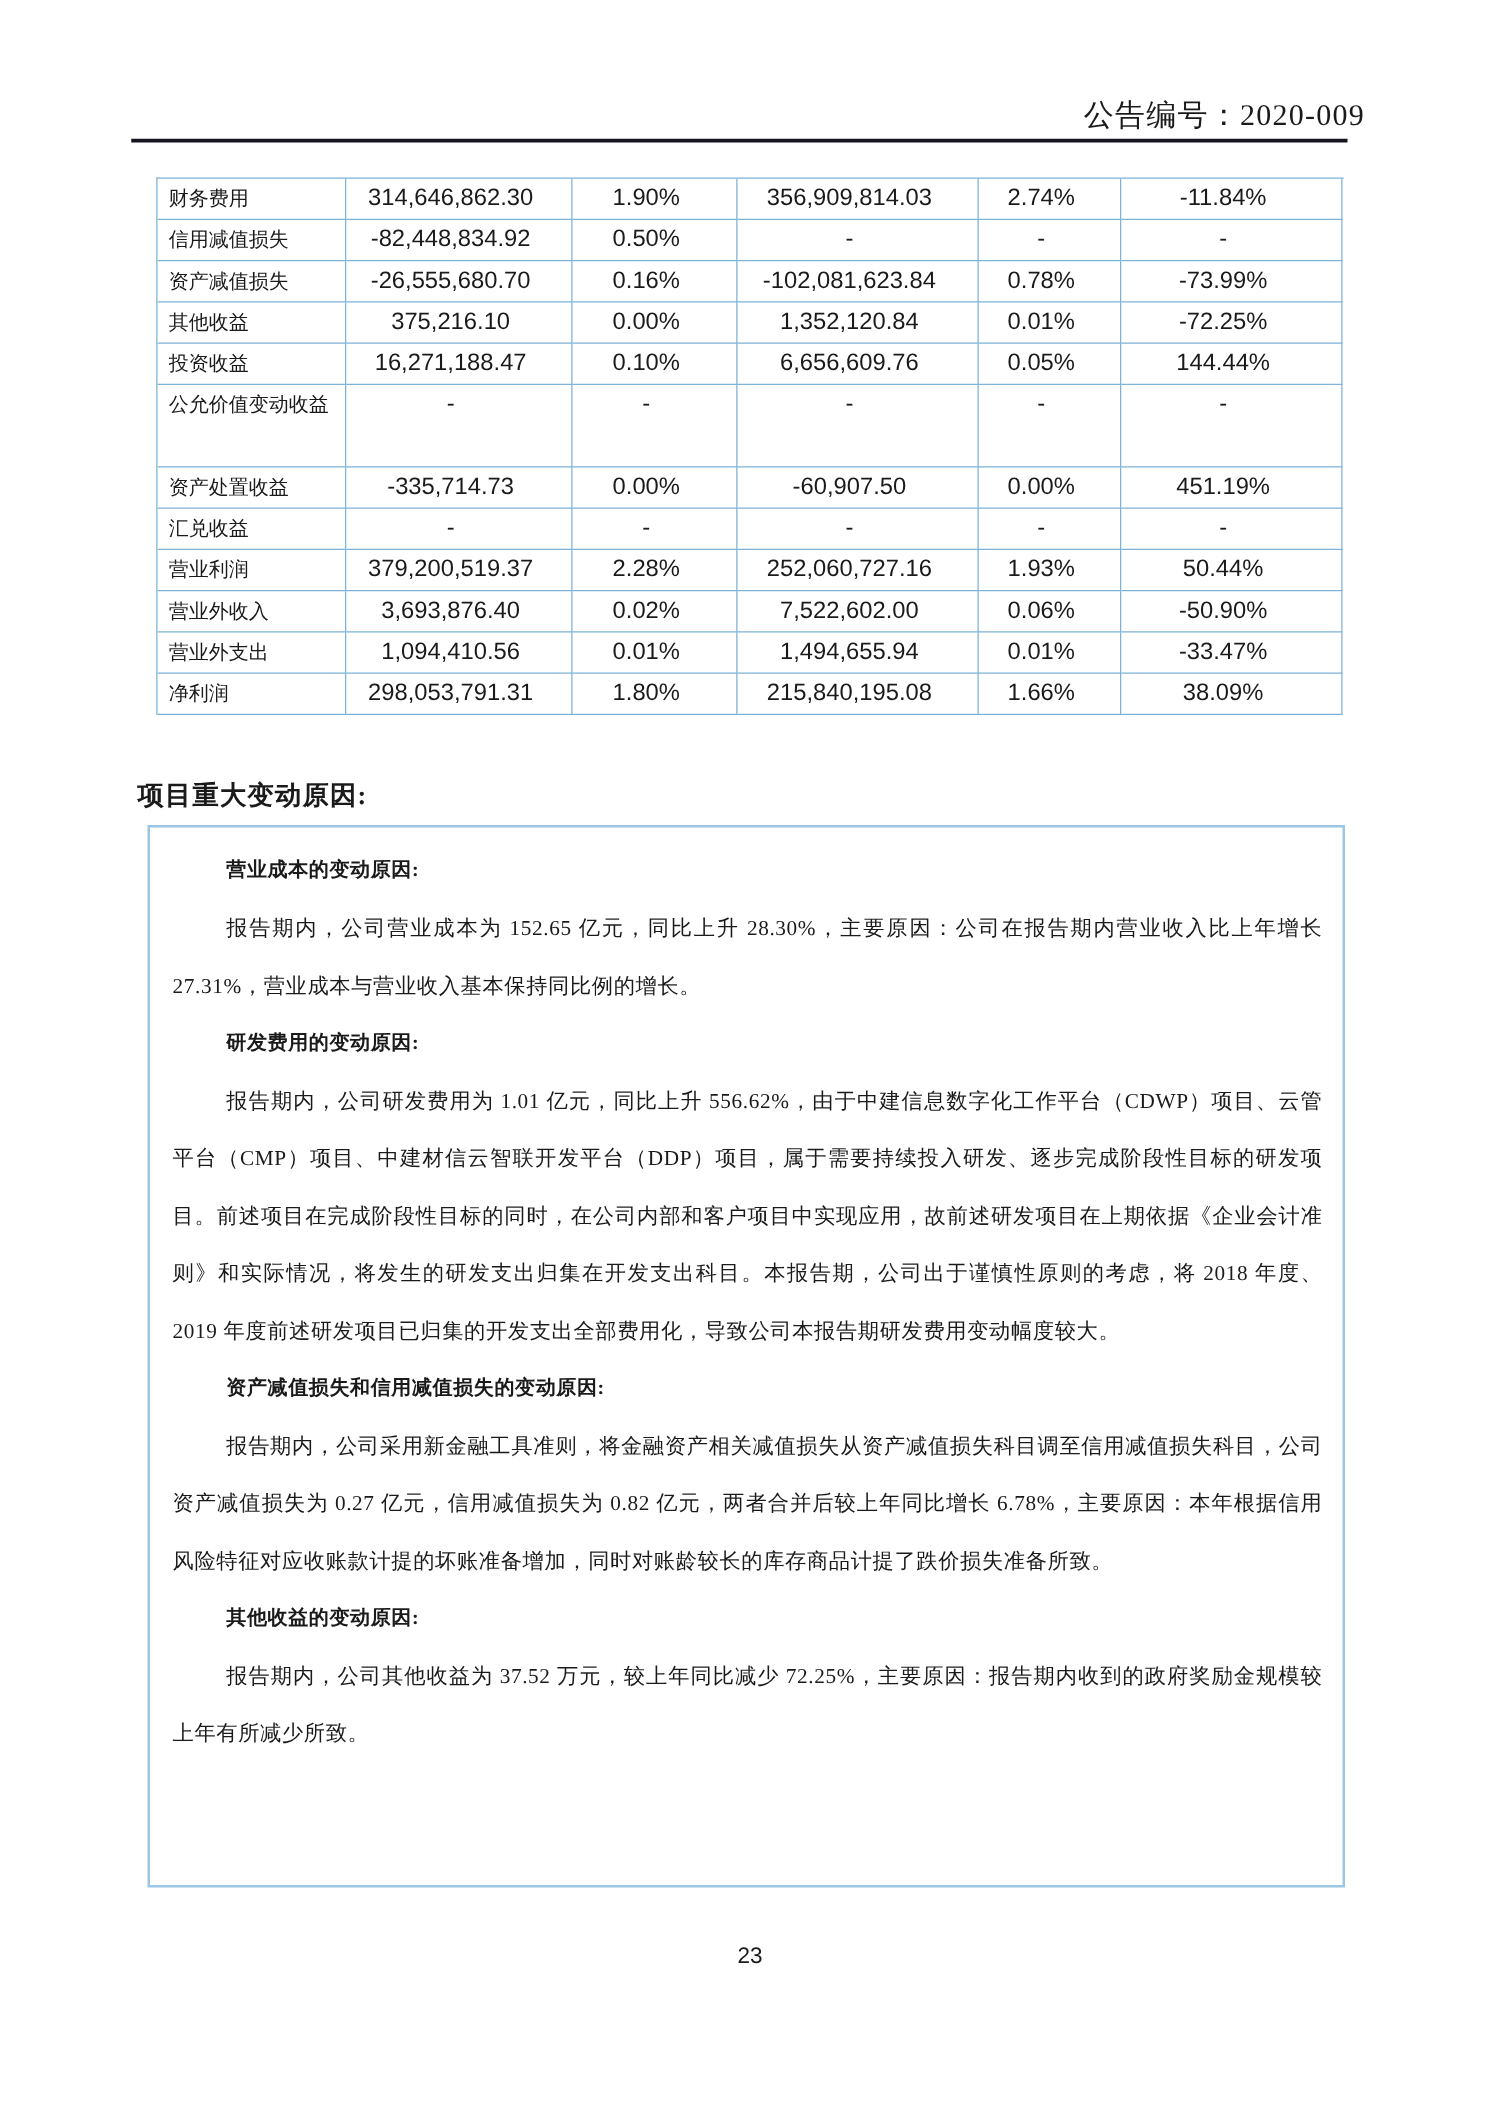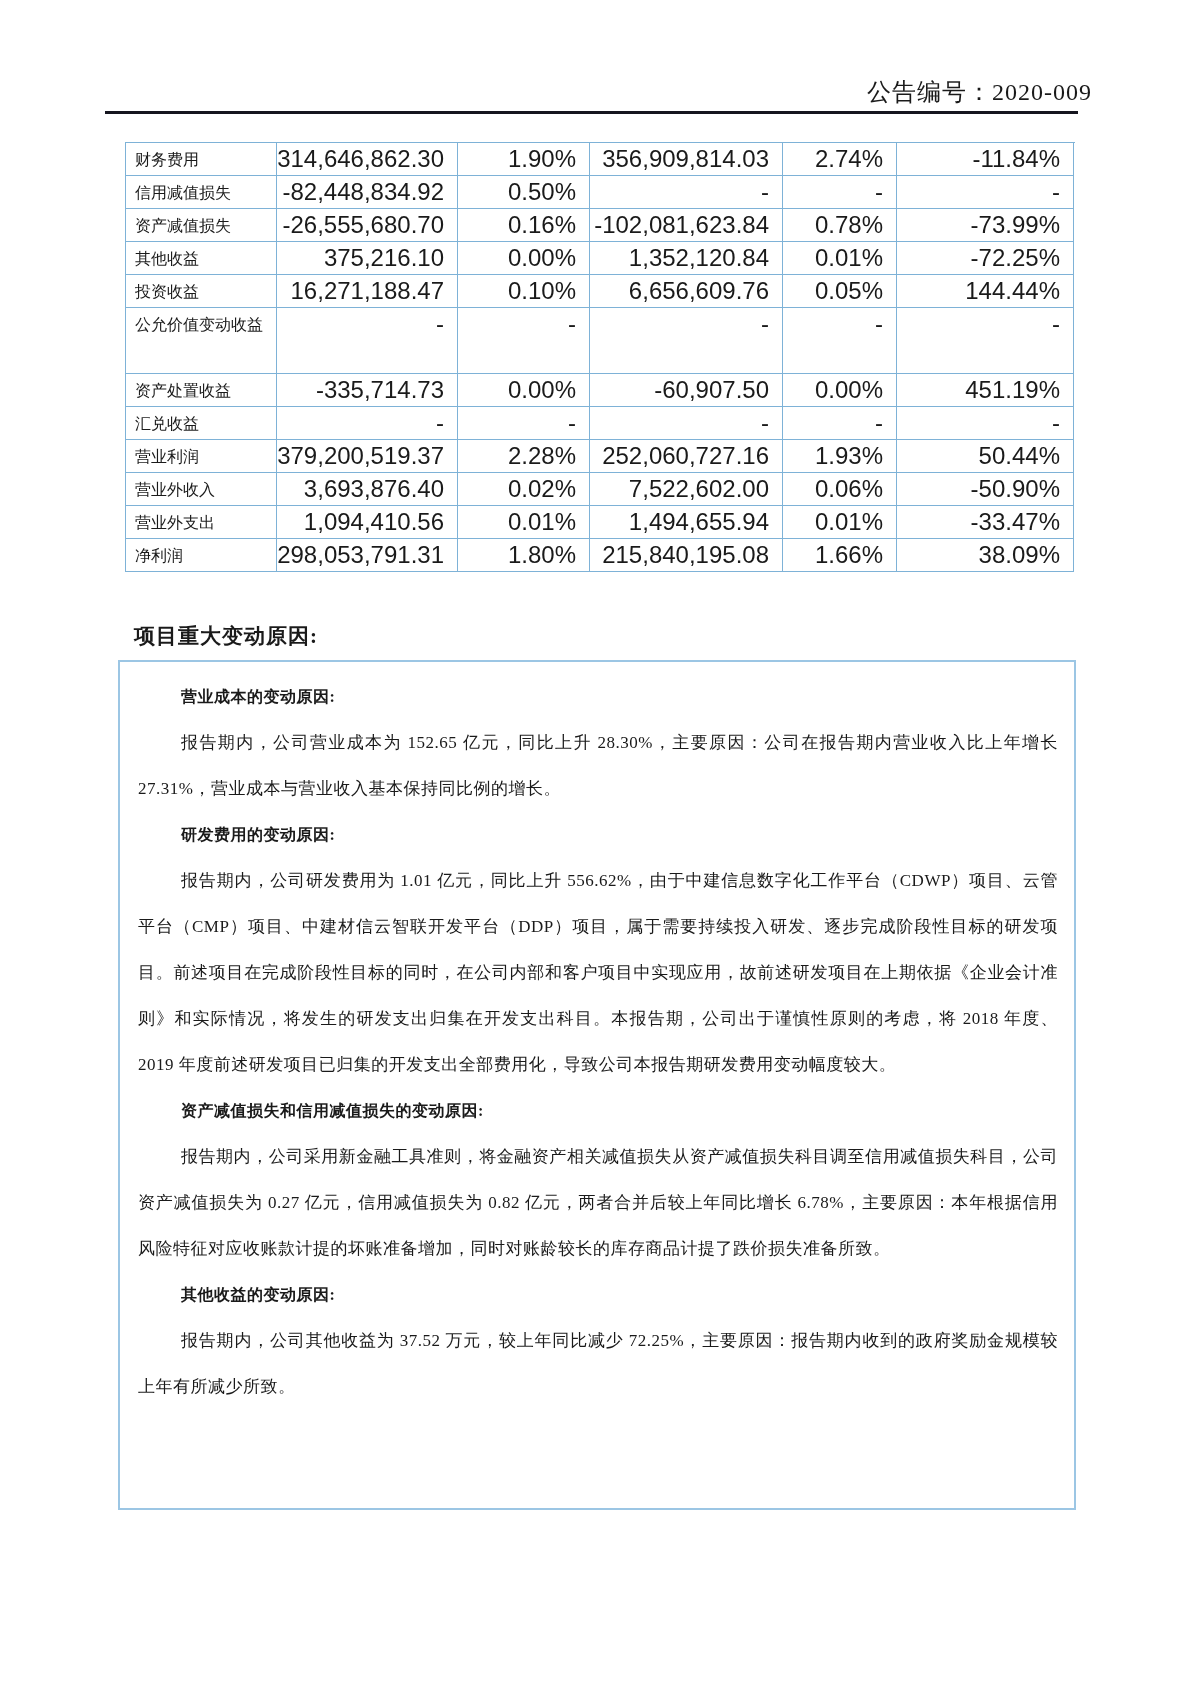--- a/index.html
+++ b/index.html
@@ -60,30 +60,30 @@
   }
   .tr.tall .td{height:66px;}
   .td.label{
     padding-left:9px;
     font-size:16px;
     white-space:normal;
     line-height:33px;
   }
   .td.num{
     padding-right:13px;
-    text-align:right;
+    text-align:center;
     font-family:"Liberation Sans","DejaVu Sans",sans-serif;
-    font-size:24px;
+    font-size:19px;
   }
 
   
   .section-title{
     position:absolute;
     top:622px;
-    left:134px;
+    left:110px;
     margin:0;
     font-size:21px;
     font-weight:bold;
     letter-spacing:1px;
   }
 
   
   .reason-box{
     position:absolute;
     top:660px;
@@ -238,14 +238,15 @@
     <h3 class="reason-heading">研发费用的变动原因:</h3>
     <p class="reason-para">报告期内，公司研发费用为 1.01 亿元，同比上升 556.62%，由于中建信息数字化工作平台（CDWP）项目、云管平台（CMP）项目、中建材信云智联开发平台（DDP）项目，属于需要持续投入研发、逐步完成阶段性目标的研发项目。前述项目在完成阶段性目标的同时，在公司内部和客户项目中实现应用，故前述研发项目在上期依据《企业会计准则》和实际情况，将发生的研发支出归集在开发支出科目。本报告期，公司出于谨慎性原则的考虑，将 2018 年度、2019 年度前述研发项目已归集的开发支出全部费用化，导致公司本报告期研发费用变动幅度较大。</p>
 
     <h3 class="reason-heading">资产减值损失和信用减值损失的变动原因:</h3>
     <p class="reason-para">报告期内，公司采用新金融工具准则，将金融资产相关减值损失从资产减值损失科目调至信用减值损失科目，公司资产减值损失为 0.27 亿元，信用减值损失为 0.82 亿元，两者合并后较上年同比增长 6.78%，主要原因：本年根据信用风险特征对应收账款计提的坏账准备增加，同时对账龄较长的库存商品计提了跌价损失准备所致。</p>
 
     <h3 class="reason-heading">其他收益的变动原因:</h3>
     <p class="reason-para">报告期内，公司其他收益为 37.52 万元，较上年同比减少 72.25%，主要原因：报告期内收到的政府奖励金规模较上年有所减少所致。</p>
   </div>
 
+  <div class="page-number">23</div>
 
 </div>
 
 </body></html>

